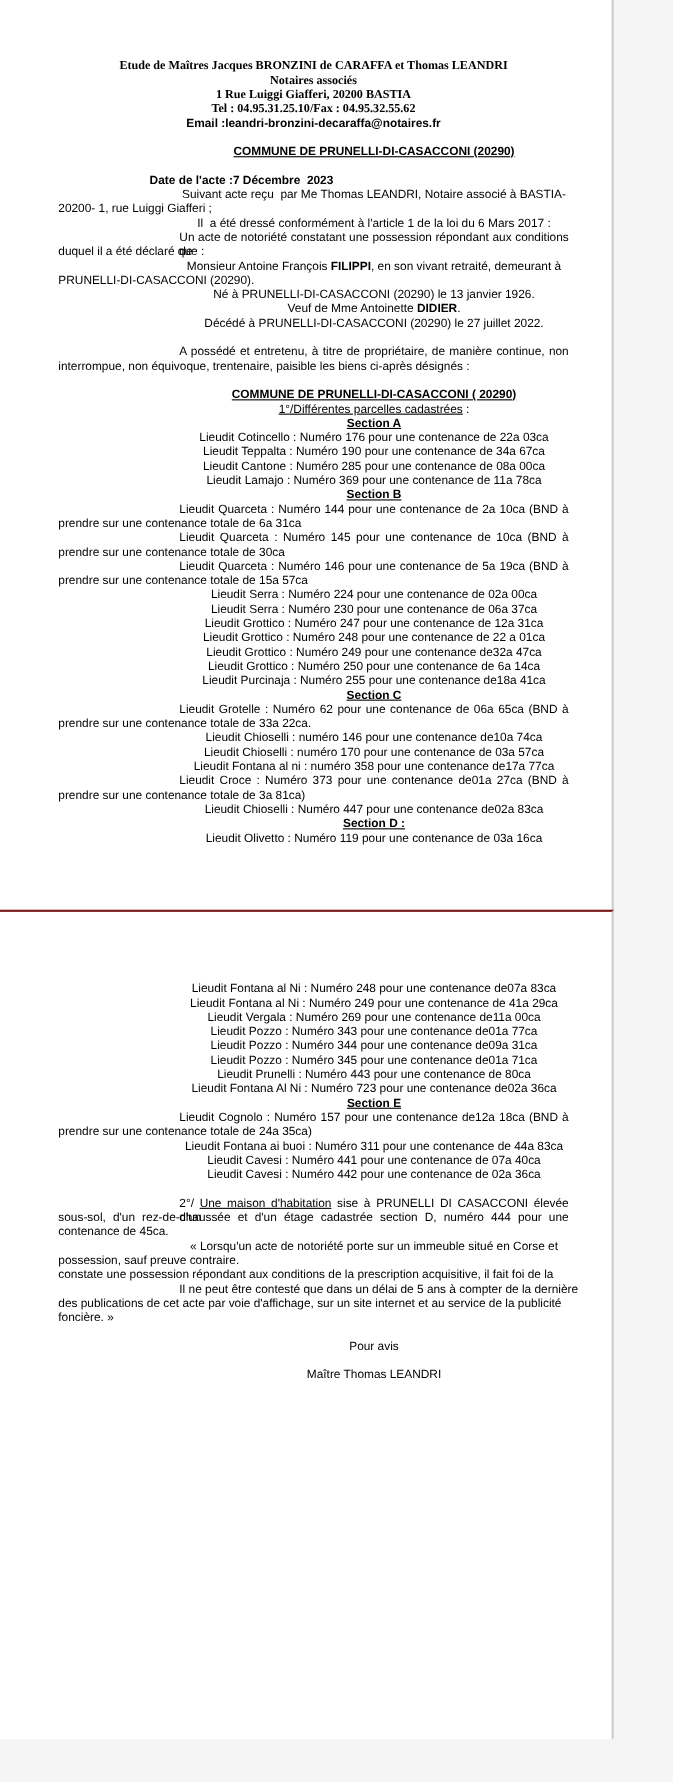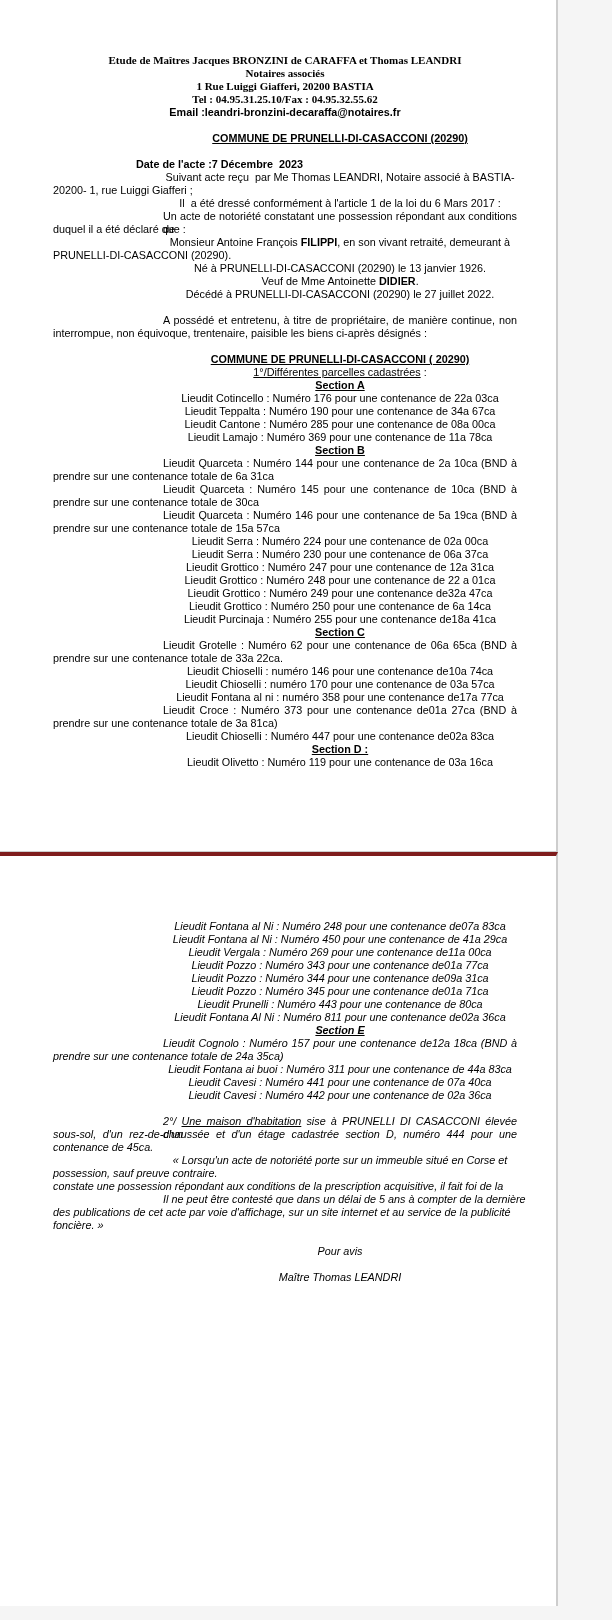--- a/index.html
+++ b/index.html
@@ -8,21 +8,21 @@
     background:#f5f5f5; color:#000;
     font-family:"Liberation Sans", sans-serif;
     position:relative;
   }
   .viewer { position:absolute; inset:0; }
   .page {
     position:absolute; left:0; width:558px; background:#ffffff;
     box-sizing:border-box; border-right:2px solid #cdcdcd;
   }
   .page1 { top:0; height:853px; border-bottom:2px solid #cdcdcd; }
-  .page2 { top:852px; height:754px; border-top:4px solid #7f1d1d;font-style:italic; }
+  .page2 { top:827px; height:754px; border-top:2px solid #7f1d1d; }
   .content { padding:54px 39px 0 53px; }
   .page2 .content { padding-top:64px; }
   .ln {
     font-size:10.8px; line-height:13px; height:13px;
     white-space:nowrap; letter-spacing:0;
   }
   .ln.serif { font-family:"Liberation Serif", serif; font-size:11px; }
   .ln.c  { text-align:center; }
   .ln.b  { font-weight:bold; }
   .ln.u  { text-decoration:underline; }
@@ -92,27 +92,27 @@
         <div class="ln i4 j">Lieudit Croce : Numéro 373 pour une contenance de01a 27ca (BND à</div>
         <div class="ln ">prendre sur une contenance totale de 3a 81ca)</div>
         <div class="ln i4">Lieudit Chioselli : Numéro 447 pour une contenance de02a 83ca</div>
         <div class="ln i4 b u">Section D :</div>
         <div class="ln i4">Lieudit Olivetto : Numéro 119 pour une contenance de 03a 16ca</div>
       </div>
   </section>
   <section class="page page2">
     <div class="content">
         <div class="ln i4">Lieudit Fontana al Ni : Numéro 248 pour une contenance de07a 83ca</div>
-        <div class="ln i4">Lieudit Fontana al Ni : Numéro 450 pour une contenance de 41a 29ca</div>
+        <div class="ln i4">Lieudit Fontana al Ni : Numéro 249 pour une contenance de 41a 29ca</div>
         <div class="ln i4">Lieudit Vergala : Numéro 269 pour une contenance de11a 00ca</div>
         <div class="ln i4">Lieudit Pozzo : Numéro 343 pour une contenance de01a 77ca</div>
         <div class="ln i4">Lieudit Pozzo : Numéro 344 pour une contenance de09a 31ca</div>
         <div class="ln i4">Lieudit Pozzo : Numéro 345 pour une contenance de01a 71ca</div>
         <div class="ln i4">Lieudit Prunelli : Numéro 443 pour une contenance de 80ca</div>
-        <div class="ln i4">Lieudit Fontana Al Ni : Numéro 811 pour une contenance de02a 36ca</div>
+        <div class="ln i4">Lieudit Fontana Al Ni : Numéro 723 pour une contenance de02a 36ca</div>
         <div class="ln i4 b u">Section E</div>
         <div class="ln i4 j">Lieudit Cognolo : Numéro 157 pour une contenance de12a 18ca (BND à</div>
         <div class="ln ">prendre sur une contenance totale de 24a 35ca)</div>
         <div class="ln i4">Lieudit Fontana ai buoi : Numéro 311 pour une contenance de 44a 83ca</div>
         <div class="ln i4">Lieudit Cavesi : Numéro 441 pour une contenance de 07a 40ca</div>
         <div class="ln i4">Lieudit Cavesi : Numéro 442 pour une contenance de 02a 36ca</div>
         <div class="ln blank"></div>
         <div class="ln i4 j"><span>2°/ </span><span class="su">Une maison d'habitation</span><span> sise à PRUNELLI DI CASACCONI élevée d'un</span></div>
         <div class="ln j">sous-sol, d'un rez-de-chaussée et d'un étage cadastrée section D, numéro 444 pour une</div>
         <div class="ln ">contenance de 45ca.</div>

